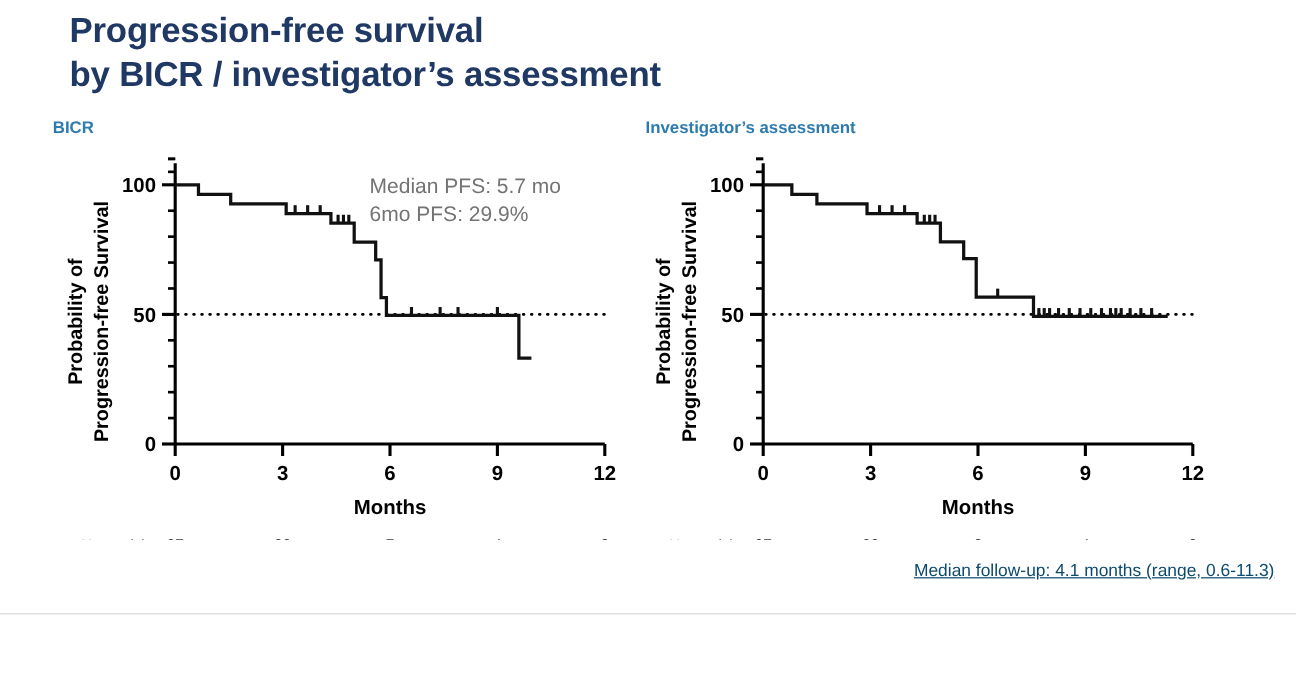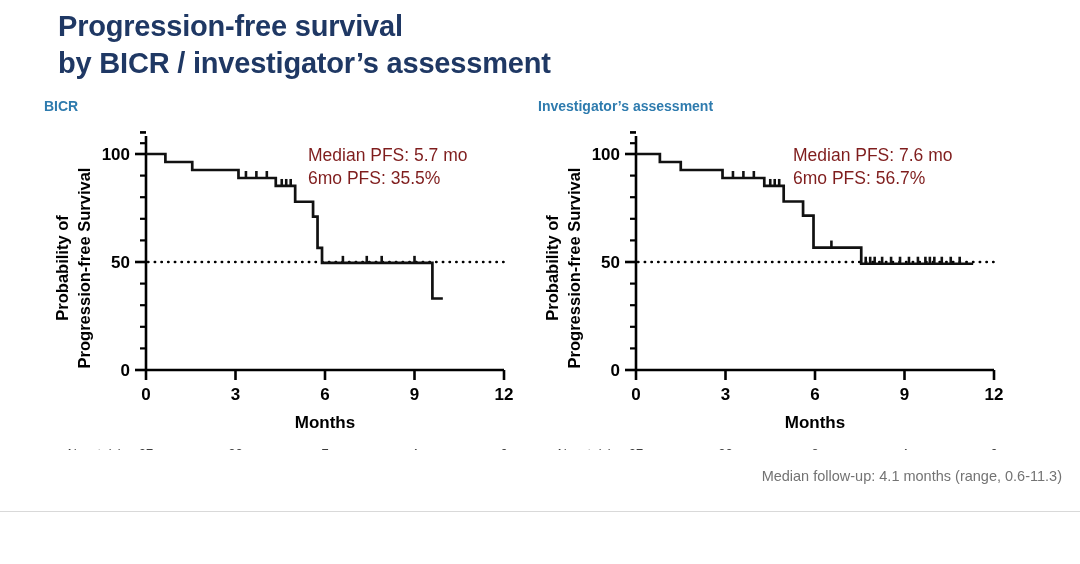--- a/index.html
+++ b/index.html
@@ -50,21 +50,21 @@
   #panel-left  { left: 10px; }
   #panel-right { left: 500px; }
 
   .panel svg { display: block; }
 
   
   .annot {
     position: absolute;
     font-size: 17.5px;
     line-height: 1.32;
-    color: #7f1d1d;
+    color: #737373;
     white-space: nowrap;
   }
   #annot-left  { left: 308px; top: 144px; }
   #annot-right { left: 793px; top: 144px; }
   .annot span { display: block; }
 
   
   .axis-num {
     font-family: "Liberation Sans", sans-serif;
     font-size: 17px;
@@ -95,22 +95,23 @@
   }
 
   
   .footnote {
     position: absolute;
     right: 18px;
     top: 466px;
     text-align: left;
     font-size: 14.5px;
     line-height: 1.38;
-    color: #737373;
+    color: #0c4a6e;
     white-space: nowrap;
+    text-decoration: underline;
   }
   .footnote span { display: block; }
 
   
   .footer-rule {
     position: absolute;
     left: 0; right: 0; top: 511px;
     height: 1px;
     background: #d9d9d9;
   }
@@ -245,27 +246,23 @@
         <text x="136" y="338" text-anchor="middle" class="risk-num">27</text>
         <text x="225.5" y="338" text-anchor="middle" class="risk-num">22</text>
         <text x="315" y="338" text-anchor="middle" class="risk-num">8</text>
         <text x="404.5" y="338" text-anchor="middle" class="risk-num">4</text>
         <text x="494" y="338" text-anchor="middle" class="risk-num">0</text>
       </svg>
   </div>
 
   <div class="annot" id="annot-left">
     <span>Median PFS: 5.7 mo</span>
-    <span>6mo PFS: 35.5%</span>
-  </div>
-
-  <div class="annot" id="annot-right">
-    <span>Median PFS: 7.6 mo</span>
-    <span>6mo PFS: 56.7%</span>
-  </div>
+    <span>6mo PFS: 29.9%</span>
+  </div>
+
 
   <div class="footnote">
     <span>Median follow-up:  4.1 months (range, 0.6-11.3)</span>
   </div>
 
   <div class="footer-rule"></div>
 
   <div class="footer">
 
     

